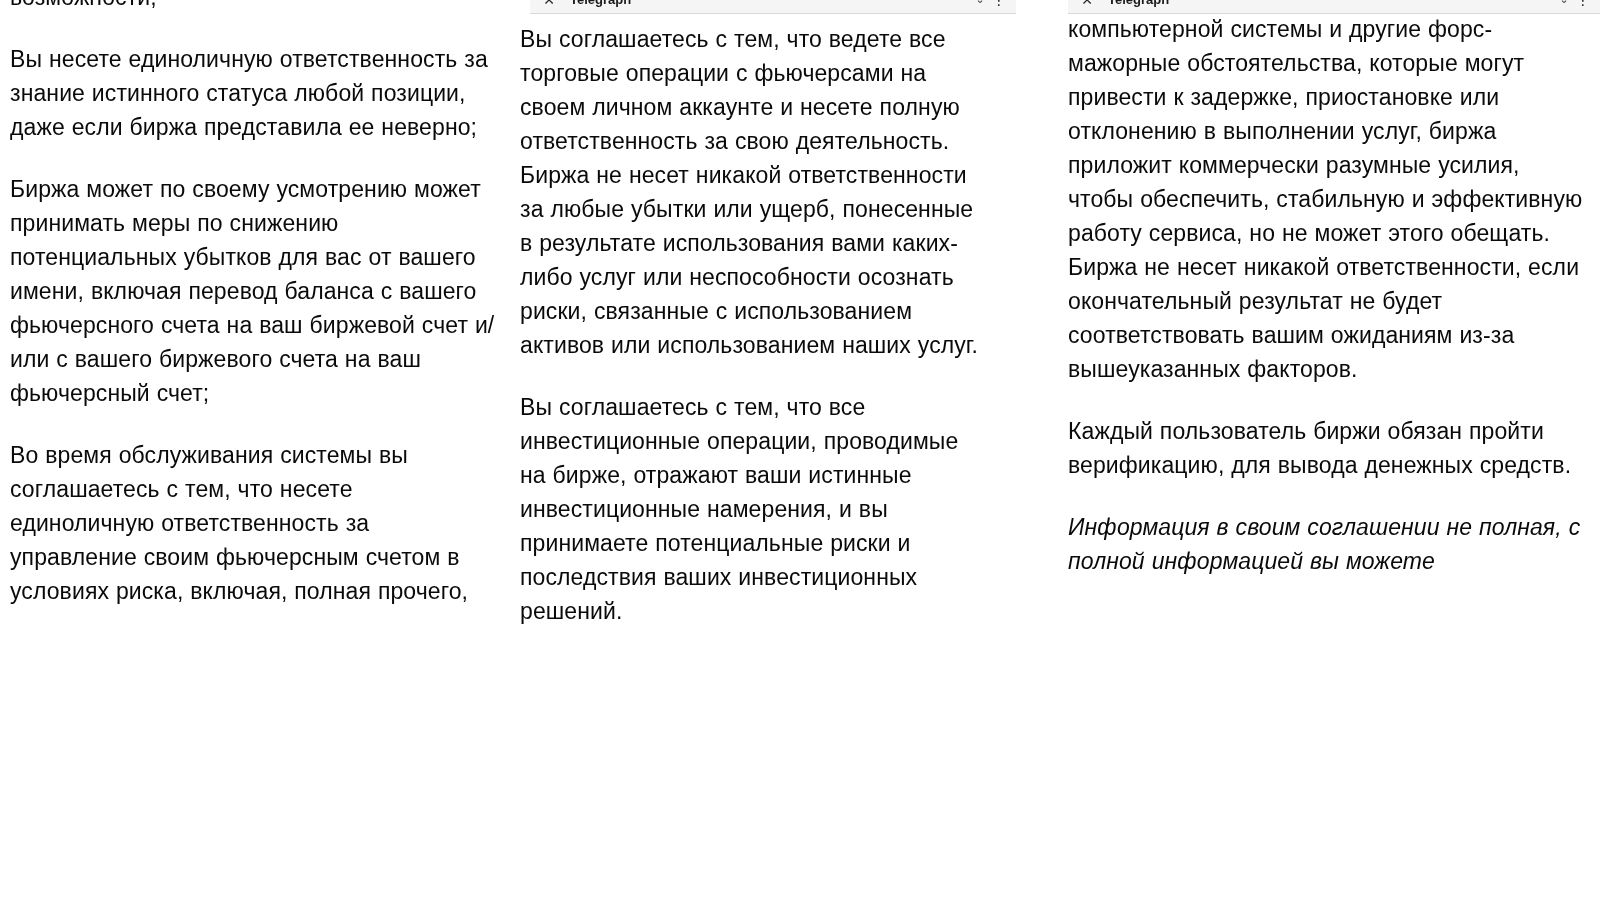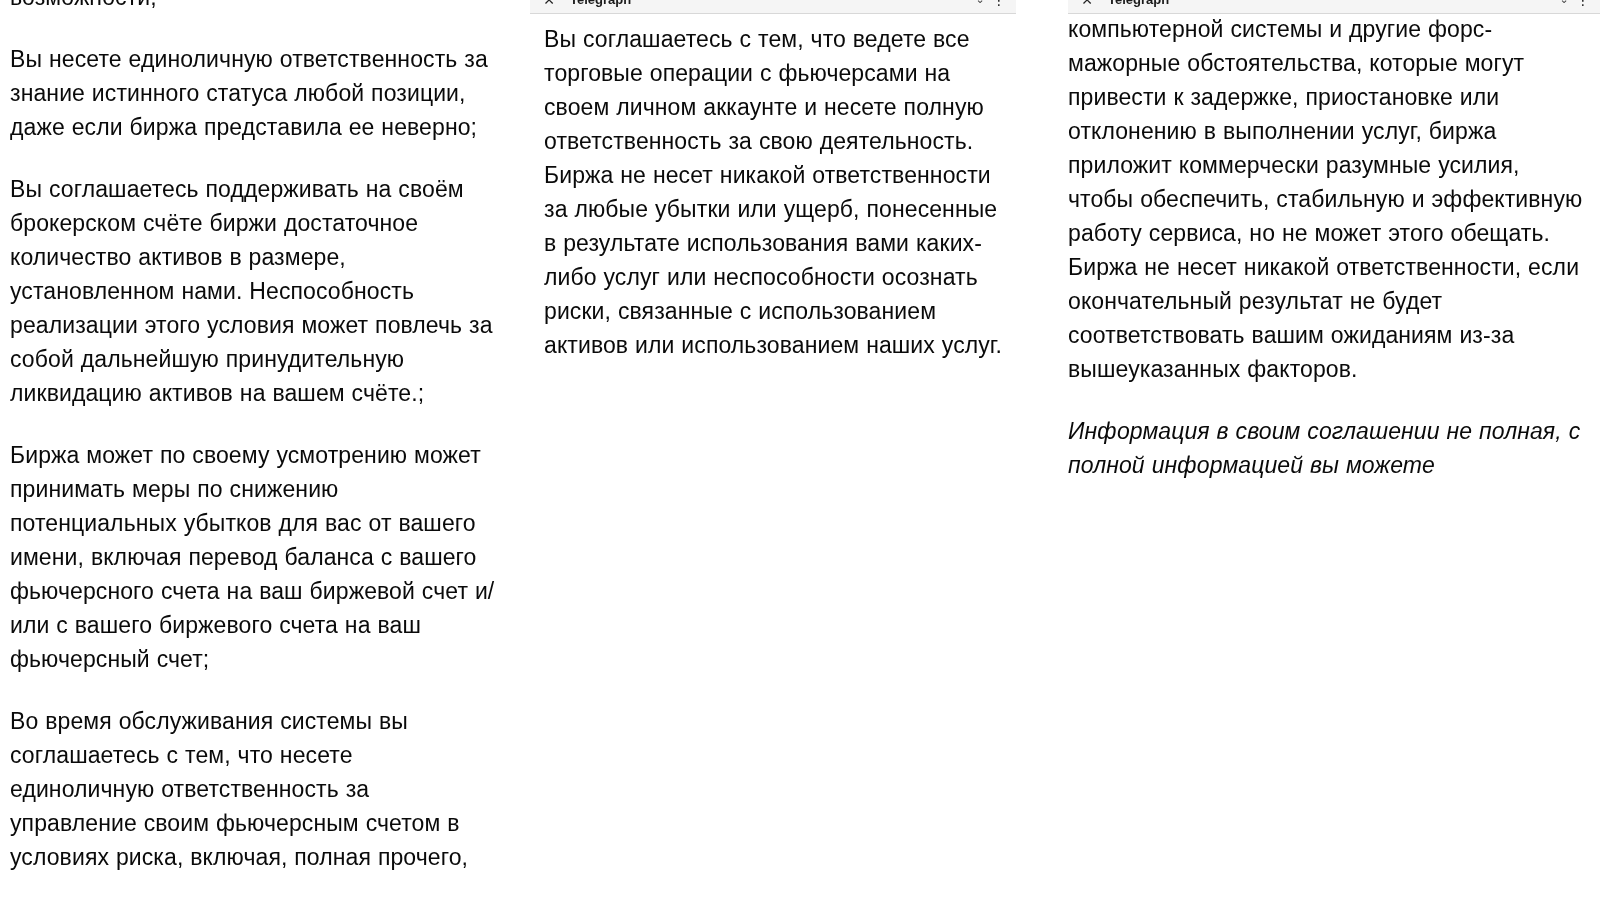--- a/index.html
+++ b/index.html
@@ -78,21 +78,21 @@
 
   
   .panel {
     position: absolute;
     top: 0;
     height: 900px;
     overflow: hidden;
     background: #ffffff;
   }
   #panel-left   { left: 0px;    width: 510px; }
-  #panel-middle { left: 530px;  width: 490px; }
+  #panel-middle { left: 506px;  width: 490px; }
   #panel-right  { left: 1050px; width: 550px; }
 
   .article {
     box-sizing: border-box;
     padding: 0 14px 0 12px;
   }
   #panel-left .article   { padding-left: 10px;  padding-right: 12px; }
   #panel-middle .article { padding-left: 14px;  padding-right: 8px;  }
   #panel-right .article  { padding-left: 18px;  padding-right: 10px; }
 
@@ -115,35 +115,36 @@
 </style>
 </head>
 <body>
 
 <div class="screen">
 
   <div class="panel" id="panel-left">
     <div class="article">
         <p>возможности;</p>
         <p>Вы несете единоличную ответственность за знание истинного статуса любой позиции, даже если биржа представила ее неверно;</p>
-        <p>Вы соглашаетесь поддерживать на своём брокерском счёте биржи достаточное количество активов в размере, установленном нами. Неспособность реализации этого условия может повлечь за собой дальнейшую принудительную ликвидацию активов на вашем счёте.;</p>
         <p>Биржа может по своему усмотрению может принимать меры по снижению потенциальных убытков для вас от вашего имени, включая перевод баланса с вашего фьючерсного счета на ваш биржевой счет и/или с вашего биржевого счета на ваш фьючерсный счет;</p>
         <p>Во время обслуживания системы вы соглашаетесь с тем, что несете единоличную ответственность за управление своим фьючерсным счетом в условиях риска, включая, полная прочего,</p>
       </div>
   </div>
 
   <div class="panel" id="panel-middle">
     <div class="article">
         <p>Вы соглашаетесь с тем, что ведете все торговые операции с фьючерсами на своем личном аккаунте и несете полную ответственность за свою деятельность. Биржа не несет никакой ответственности за любые убытки или ущерб, понесенные в результате использования вами каких-либо услуг или неспособности осознать риски, связанные с использованием активов или использованием наших услуг.</p>
+        <p>Вы соглашаетесь с тем, что все инвестиционные операции, проводимые на бирже, отражают ваши истинные инвестиционные намерения, и вы принимаете потенциальные риски и последствия ваших инвестиционных решений.</p>
       </div>
   </div>
 
   <div class="panel" id="panel-right">
     <div class="article">
         <p>Принимая во внимание задержки сети, сбои компьютерной системы и другие форс-мажорные обстоятельства, которые могут привести к задержке, приостановке или отклонению в выполнении услуг, биржа приложит коммерчески разумные усилия, чтобы обеспечить, стабильную и эффективную работу сервиса, но не может этого обещать. Биржа не несет никакой ответственности, если окончательный результат не будет соответствовать вашим ожиданиям из-за вышеуказанных факторов.</p>
+        <p>Каждый пользователь биржи обязан пройти верификацию, для вывода денежных средств.</p>
         <p class="italic">Информация в своим соглашении не полная, с полной информацией вы можете</p>
       </div>
   </div>
 
   <div class="toolbar" id="toolbar-middle">
     <span class="tb-close">✕</span>
     <span class="tb-title">Telegraph</span>
     <span class="tb-spacer"></span>
     <span class="tb-chev">⌄</span>
     <span class="tb-menu">⋮</span>

